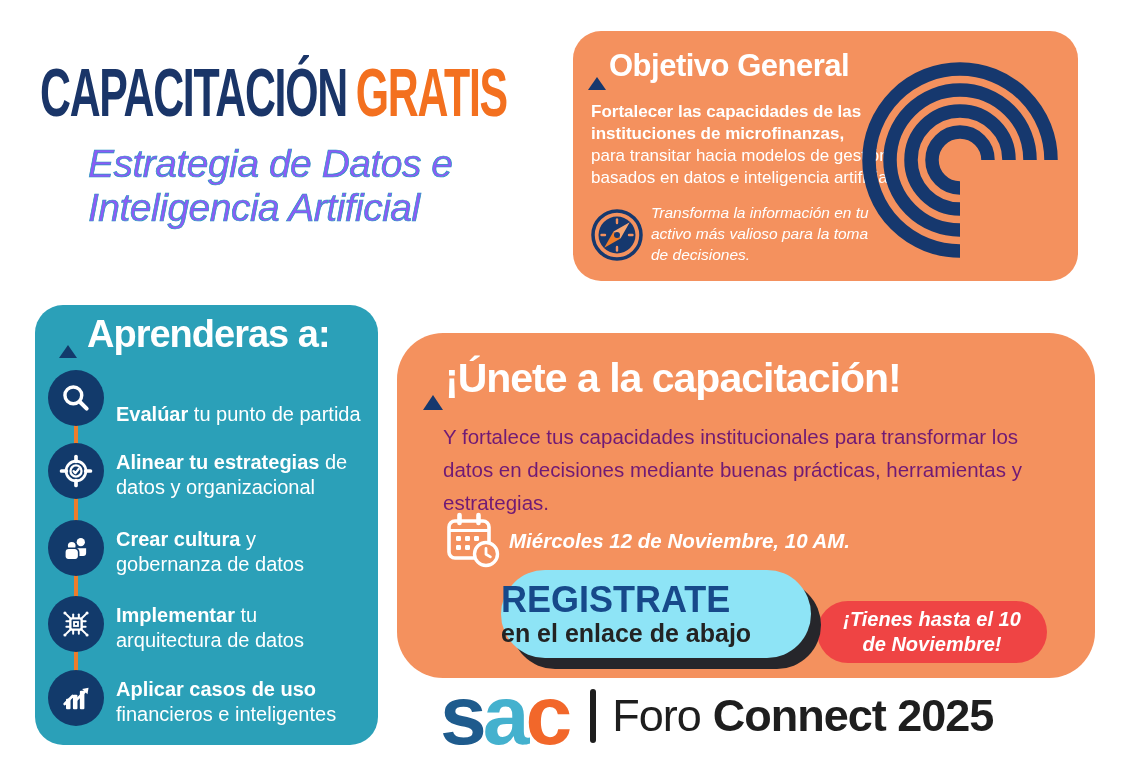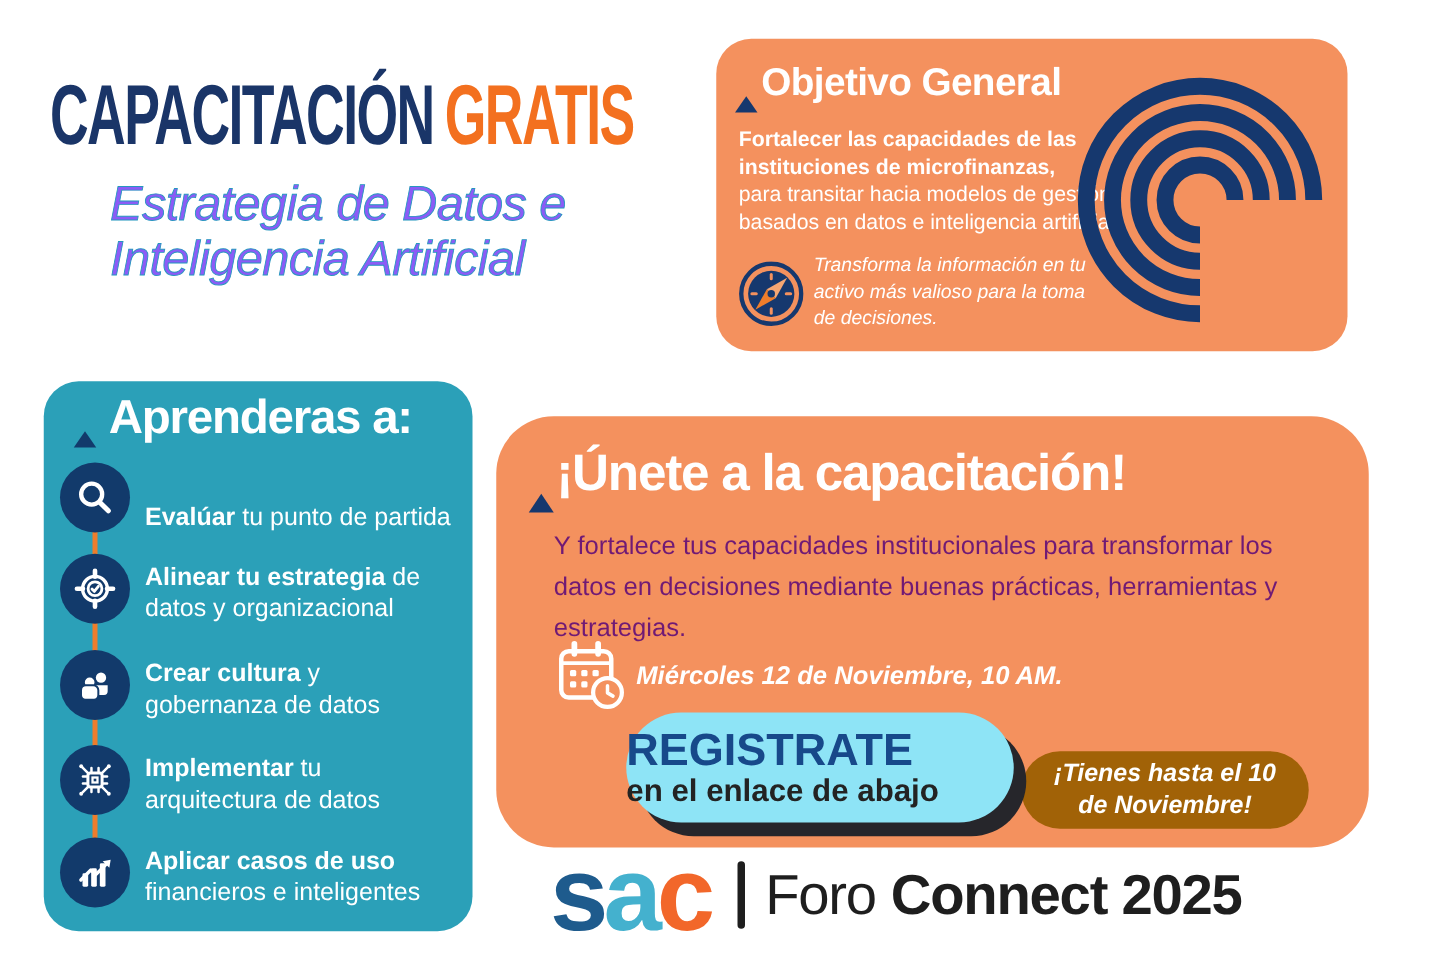--- a/index.html
+++ b/index.html
@@ -49,21 +49,21 @@
   .join-tri { left:26px; top:62px; border-left-width:10px; border-right-width:10px; border-bottom-width:15px; }
   .join-body { position:absolute; left:46px; top:88px; width:628px; color:#701a75; font-size:20.5px; line-height:1.6; }
   .cal { position:absolute; left:44px; top:176px; }
   .join-date { position:absolute; left:112px; top:196px; color:#fff; font-weight:800; font-style:italic; font-size:20.5px; }
   .reg-btn { position:absolute; left:104px; top:237px; width:310px; height:88px; background:#8EE4F6;
              border-radius:46px; box-shadow:10px 11px 0 #26262B; z-index:3; border:none; cursor:pointer;
              display:flex; flex-direction:column; align-items:flex-start; justify-content:center;
              font-family:"Liberation Sans", sans-serif; }
   .reg-l1 { color:#17498A; font-weight:800; font-size:36px; letter-spacing:0px; line-height:1; }
   .reg-l2 { color:#232323; font-weight:800; font-size:25px; line-height:1.05; margin-top:2px; }
-  .badge { position:absolute; left:420px; top:268px; width:230px; height:62px; background:#a16207;
+  .badge { position:absolute; left:420px; top:268px; width:230px; height:62px; background:#ef4444;
            border-radius:32px; z-index:2; display:flex; align-items:center; justify-content:center;
            text-align:center; color:#fff; font-weight:800; font-style:italic; font-size:20px; line-height:1.25; padding:0 12px; }
 
   
   .footer { position:absolute; left:440px; top:680px; display:flex; align-items:center; height:72px; }
   .saclogo { font-weight:800; font-size:84px; letter-spacing:-4px; line-height:60px; height:62px; display:flex; align-items:flex-start; }
   .sac-s { color:#1E5B8D; } .sac-a { color:#44B1CE; } .sac-c { color:#F2672A; }
   .foot-bar { width:6px; height:54px; background:#1E1E1E; border-radius:3px; margin:0 16px 0 22px; }
   .foot-reg { color:#1E1E1E; font-size:45px; font-weight:400; letter-spacing:-1px; }
   .foot-bold { color:#1E1E1E; font-size:45px; font-weight:800; letter-spacing:-1px; margin-left:12px; }
@@ -142,21 +142,21 @@
           <g stroke-width="2.6" stroke-linecap="round">
             <line x1="12" y1="1.8" x2="12" y2="5.2"></line>
             <line x1="12" y1="18.8" x2="12" y2="22.2"></line>
             <line x1="1.8" y1="12" x2="5.2" y2="12"></line>
             <line x1="18.8" y1="12" x2="22.2" y2="12"></line>
           </g>
           <circle cx="12" cy="12" r="3.9" stroke-width="1.6"></circle>
           <path d="M10.3 12.1 l1.3 1.4 l2.3 -2.9" stroke-width="1.6" stroke-linecap="round" stroke-linejoin="round"></path>
         </svg>
       </div>
-      <div class="learn-tx w2"><span class="b">Alinear tu estrategia</span><span> de datos y organizacional</span></div>
+      <div class="learn-tx w2"><span class="b">Alinear tu estrategias</span><span> de datos y organizacional</span></div>
     </div>
 
     <div class="learn-row r3">
       <div class="learn-ic">
         <svg width="32" height="32" viewBox="0 0 24 24" fill="#fff">
           <circle cx="15.6" cy="7.6" r="3.1"></circle>
           <path d="M11.6 12.2 h8 a0 0 0 0 1 0 0 v3.6 a2.2 2.2 0 0 1 -2.2 2.2 h-3.6 a2.2 2.2 0 0 1 -2.2 -2.2 z"></path>
           <circle cx="8.8" cy="10.4" r="3.5" stroke="#123A6B" stroke-width="1.2"></circle>
           <path d="M3.6 15.2 a3 3 0 0 1 3 -3 h4.4 a3 3 0 0 1 3 3 v3 a2.6 2.6 0 0 1 -2.6 2.6 h-5.2 a2.6 2.6 0 0 1 -2.6 -2.6 z" stroke="#123A6B" stroke-width="1.2"></path>
         </svg>

